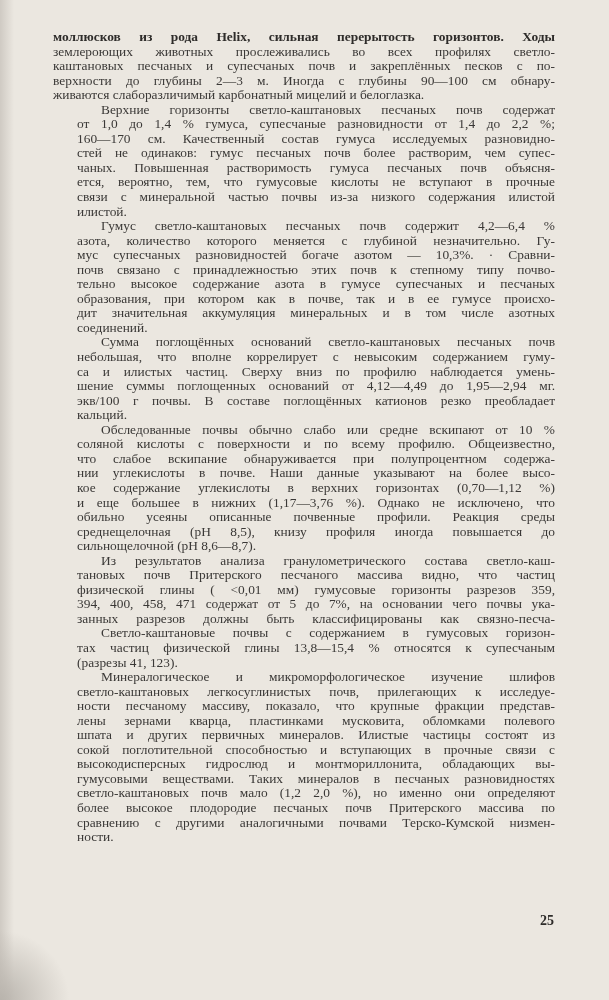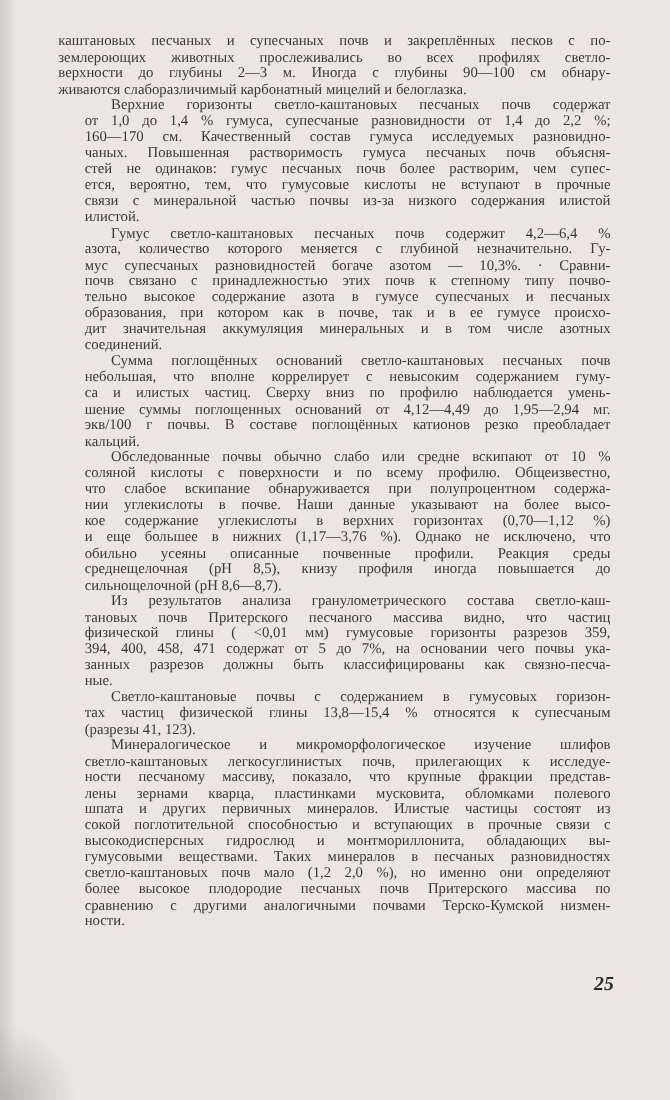--- a/index.html
+++ b/index.html
@@ -23,43 +23,44 @@
     font-size:13.4px; line-height:14.55px;
     text-align:justify;
   }
   .para { margin:0; text-indent:24px; }
   .para.first { text-indent:0; }
   .para .ln { display:block; text-align:justify; text-align-last:justify; white-space:nowrap; }
   .para .ln.last { text-align-last:left; }
   .para .ln.indent { padding-left:24px; }
   .para.first .ln.bold-first { font-weight:bold; color:#2e2c2a; }
   .page-number {
-    position:absolute; left:540px; top:884px;
-    font-size:18px; font-weight:bold; color:#2e2c2a;font-style:italic;
+    position:absolute; left:540px; top:913px;
+    font-size:14px; font-weight:bold; color:#2e2c2a;
   }
 </style>
 </head>
 <body>
 
 <div class="page-shadow"></div>
 <div class="page-shadow-bottom"></div>
 
 <div class="text-block" id="text-block">
     <div class="para first">
+      <span class="ln bold-first">моллюсков из рода  Helix,  сильная   перерытость горизонтов.  Ходы</span>
+      <span class="ln">землероющих  животных прослеживались  во всех профилях   светло-</span>
       <span class="ln">каштановых  песчаных и супесчаных почв и закреплённых  песков с по-</span>
-      <span class="ln">землероющих  животных прослеживались  во всех профилях   светло-</span>
       <span class="ln">верхности до глубины  2—3 м.   Иногда с глубины 90—100 см обнару-</span>
       <span class="ln last">живаются   слаборазличимый  карбонатный мицелий и белоглазка.</span>
     </div>
     <div class="para">
       <span class="ln indent">Верхние  горизонты светло-каштановых песчаных  почв  содержат</span>
       <span class="ln">от  1,0 до 1,4 % гумуса,  супесчаные разновидности   от 1,4 до 2,2 %;</span>
       <span class="ln">160—170 см. Качественный состав гумуса исследуемых  разновидно-</span>
+      <span class="ln">стей не одинаков:  гумус песчаных почв более растворим,  чем супес-</span>
       <span class="ln">чаных.  Повышенная растворимость  гумуса песчаных почв объясня-</span>
-      <span class="ln">стей не одинаков:  гумус песчаных почв более растворим,  чем супес-</span>
       <span class="ln">ется,  вероятно,  тем, что гумусовые кислоты не вступают  в прочные</span>
       <span class="ln">связи с  минеральной частью  почвы из-за низкого содержания илистой</span>
       <span class="ln last">илистой.</span>
     </div>
     <div class="para">
       <span class="ln indent">Гумус светло-каштановых   песчаных  почв содержит  4,2—6,4 %</span>
       <span class="ln">азота,  количество  которого  меняется с глубиной  незначительно. Гу-</span>
       <span class="ln">мус супесчаных  разновидностей  богаче азотом — 10,3%. · Сравни-</span>
       <span class="ln">почв  связано с принадлежностью  этих почв к степному  типу почво-</span>
       <span class="ln">тельно высокое содержание  азота в гумусе   супесчаных и песчаных</span>
@@ -85,21 +86,20 @@
       <span class="ln">обильно  усеяны описанные  почвенные  профили.   Реакция   среды</span>
       <span class="ln">среднещелочная  (рН 8,5),  книзу профиля  иногда   повышается до</span>
       <span class="ln last">сильнощелочной   (рН  8,6—8,7).</span>
     </div>
     <div class="para">
       <span class="ln indent">Из результатов анализа гранулометрического состава светло-каш-</span>
       <span class="ln">тановых почв  Притерского  песчаного массива  видно,  что   частиц</span>
       <span class="ln">физической глины  (  &lt;0,01 мм)  гумусовые  горизонты разрезов 359,</span>
       <span class="ln">394, 400, 458, 471 содержат от 5 до 7%, на основании чего почвы ука-</span>
       <span class="ln">занных разрезов должны быть классифицированы как  связно-песча-</span>
-      <span class="ln last">ные.</span>
     </div>
     <div class="para">
       <span class="ln indent">Светло-каштановые почвы  с содержанием  в гумусовых горизон-</span>
       <span class="ln">тах  частиц физической  глины 13,8—15,4 % относятся  к супесчаным</span>
       <span class="ln last">(разрезы  41,  123).</span>
     </div>
     <div class="para">
       <span class="ln indent">Минералогическое   и микроморфологическое  изучение  шлифов</span>
       <span class="ln">светло-каштановых  легкосуглинистых  почв,  прилегающих к исследуе-</span>
       <span class="ln">ности песчаному массиву, показало, что крупные  фракции  представ-</span>

